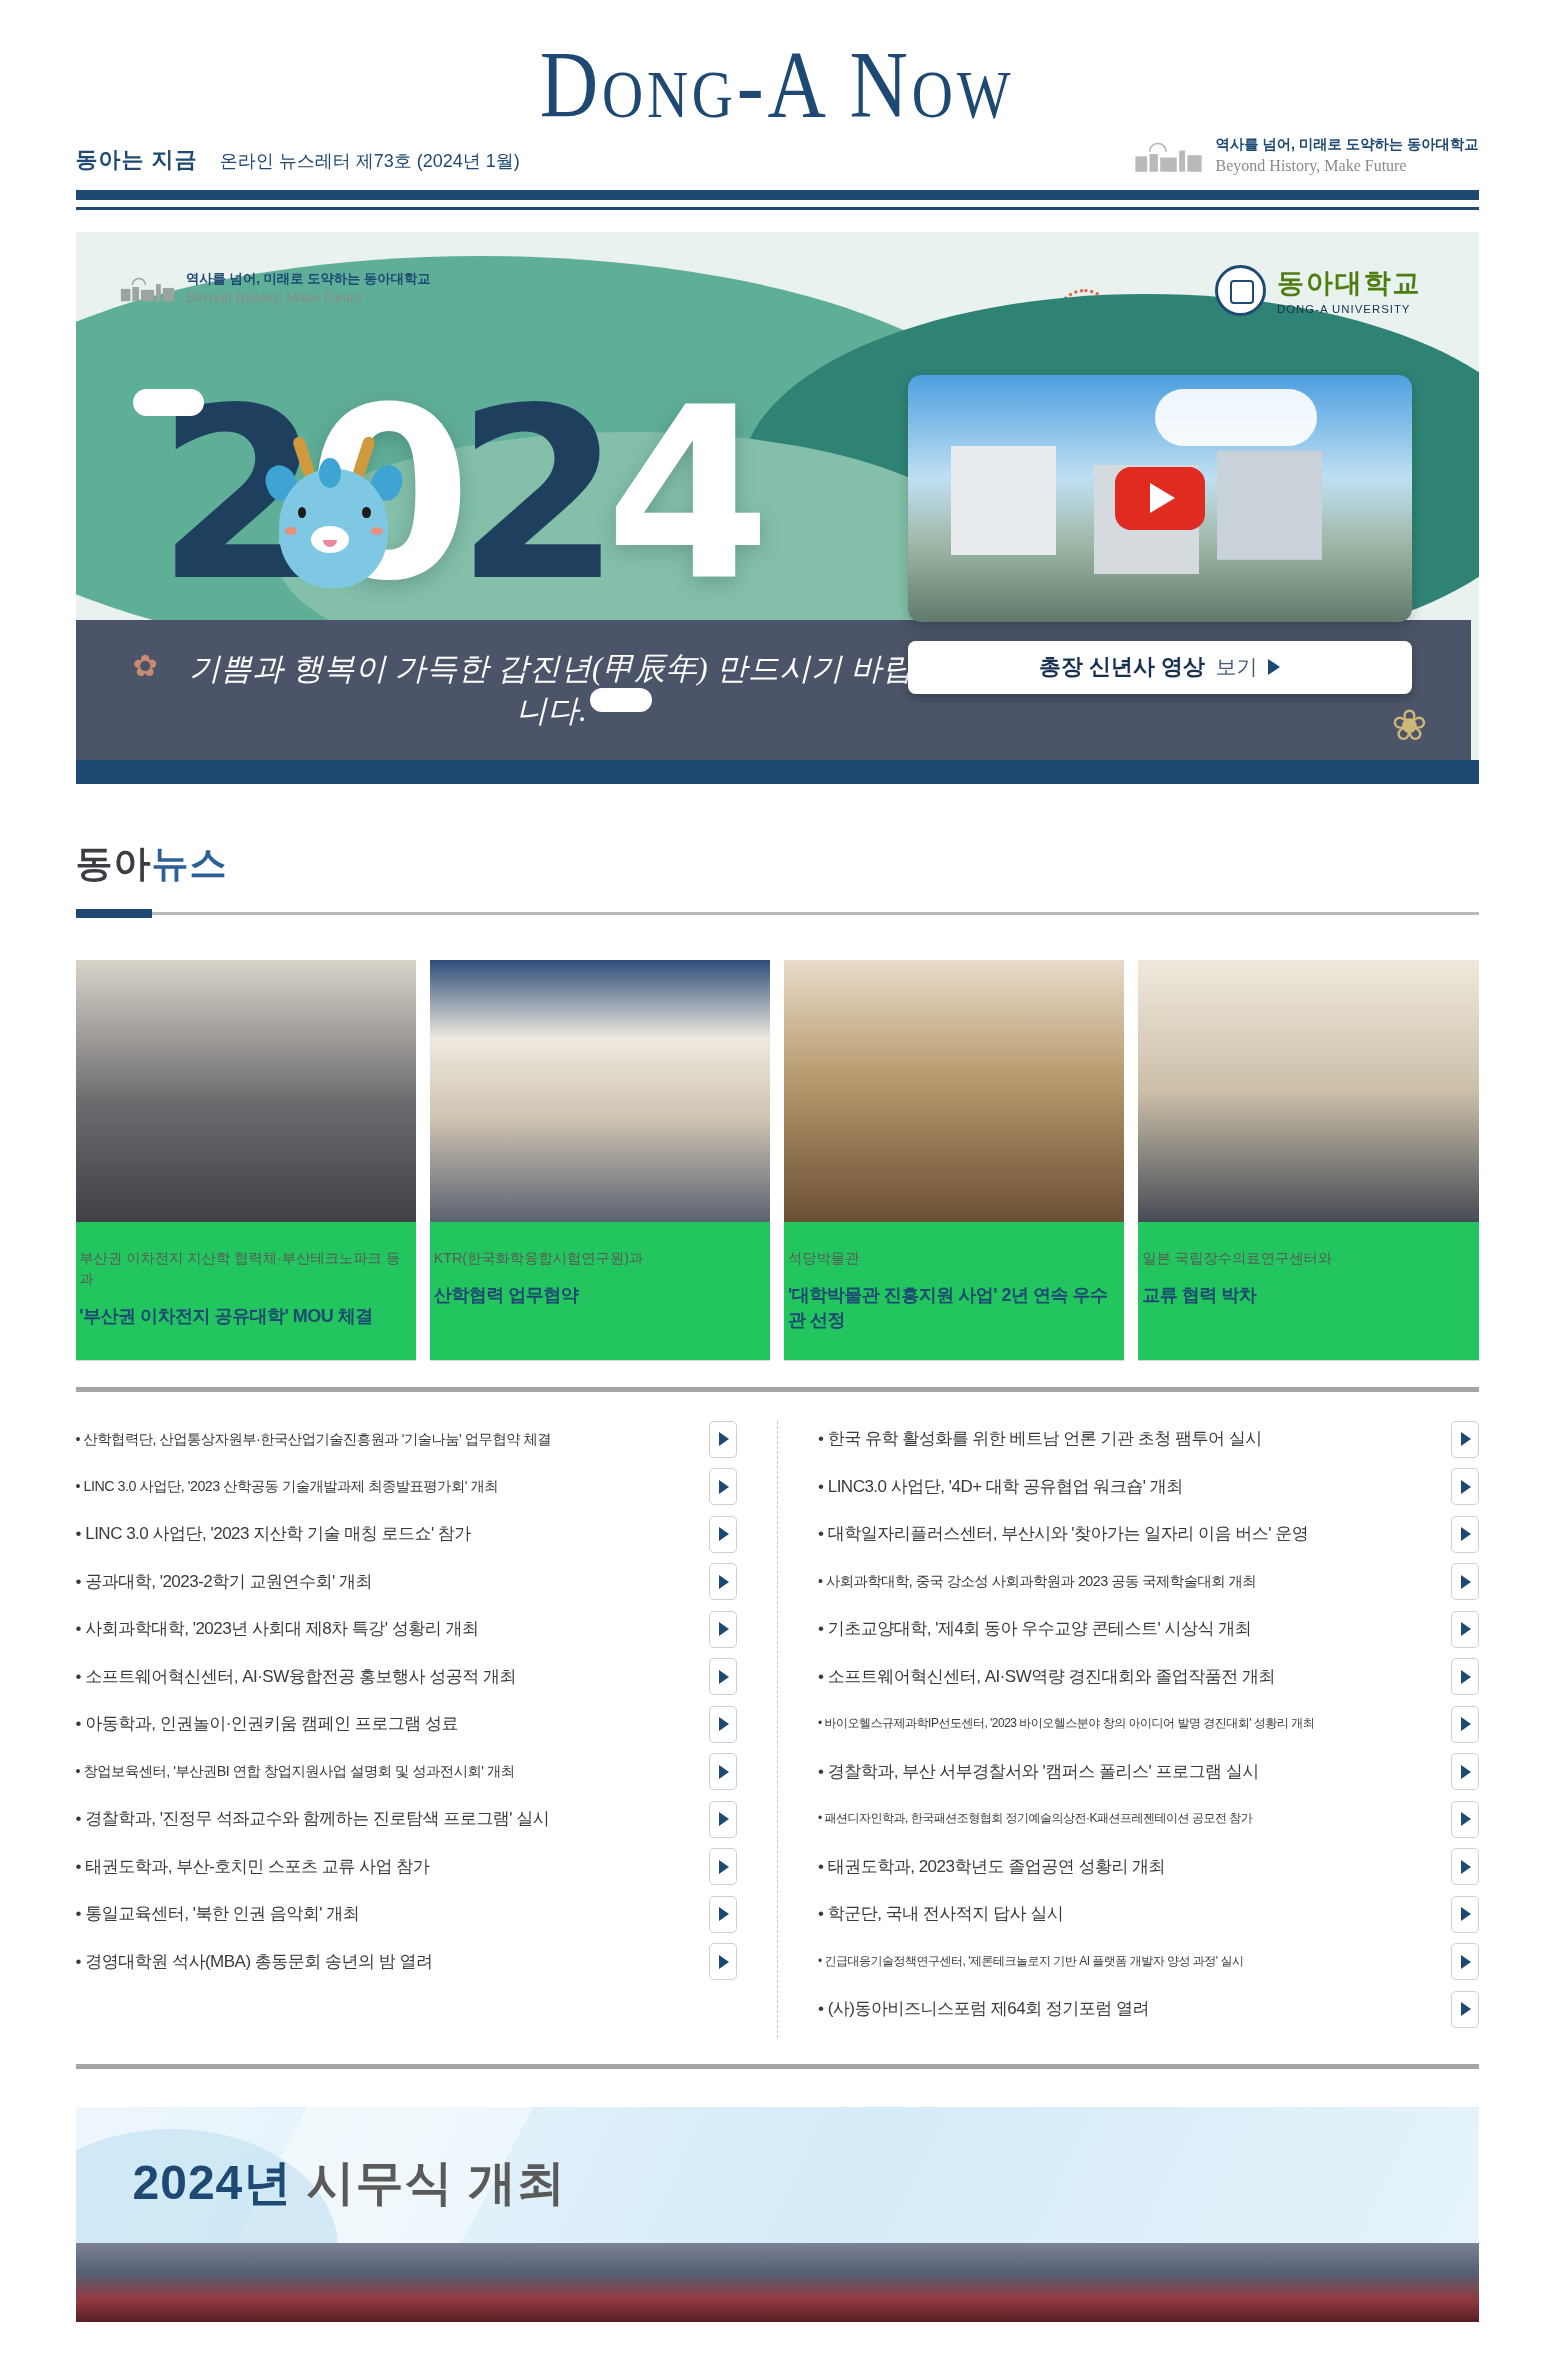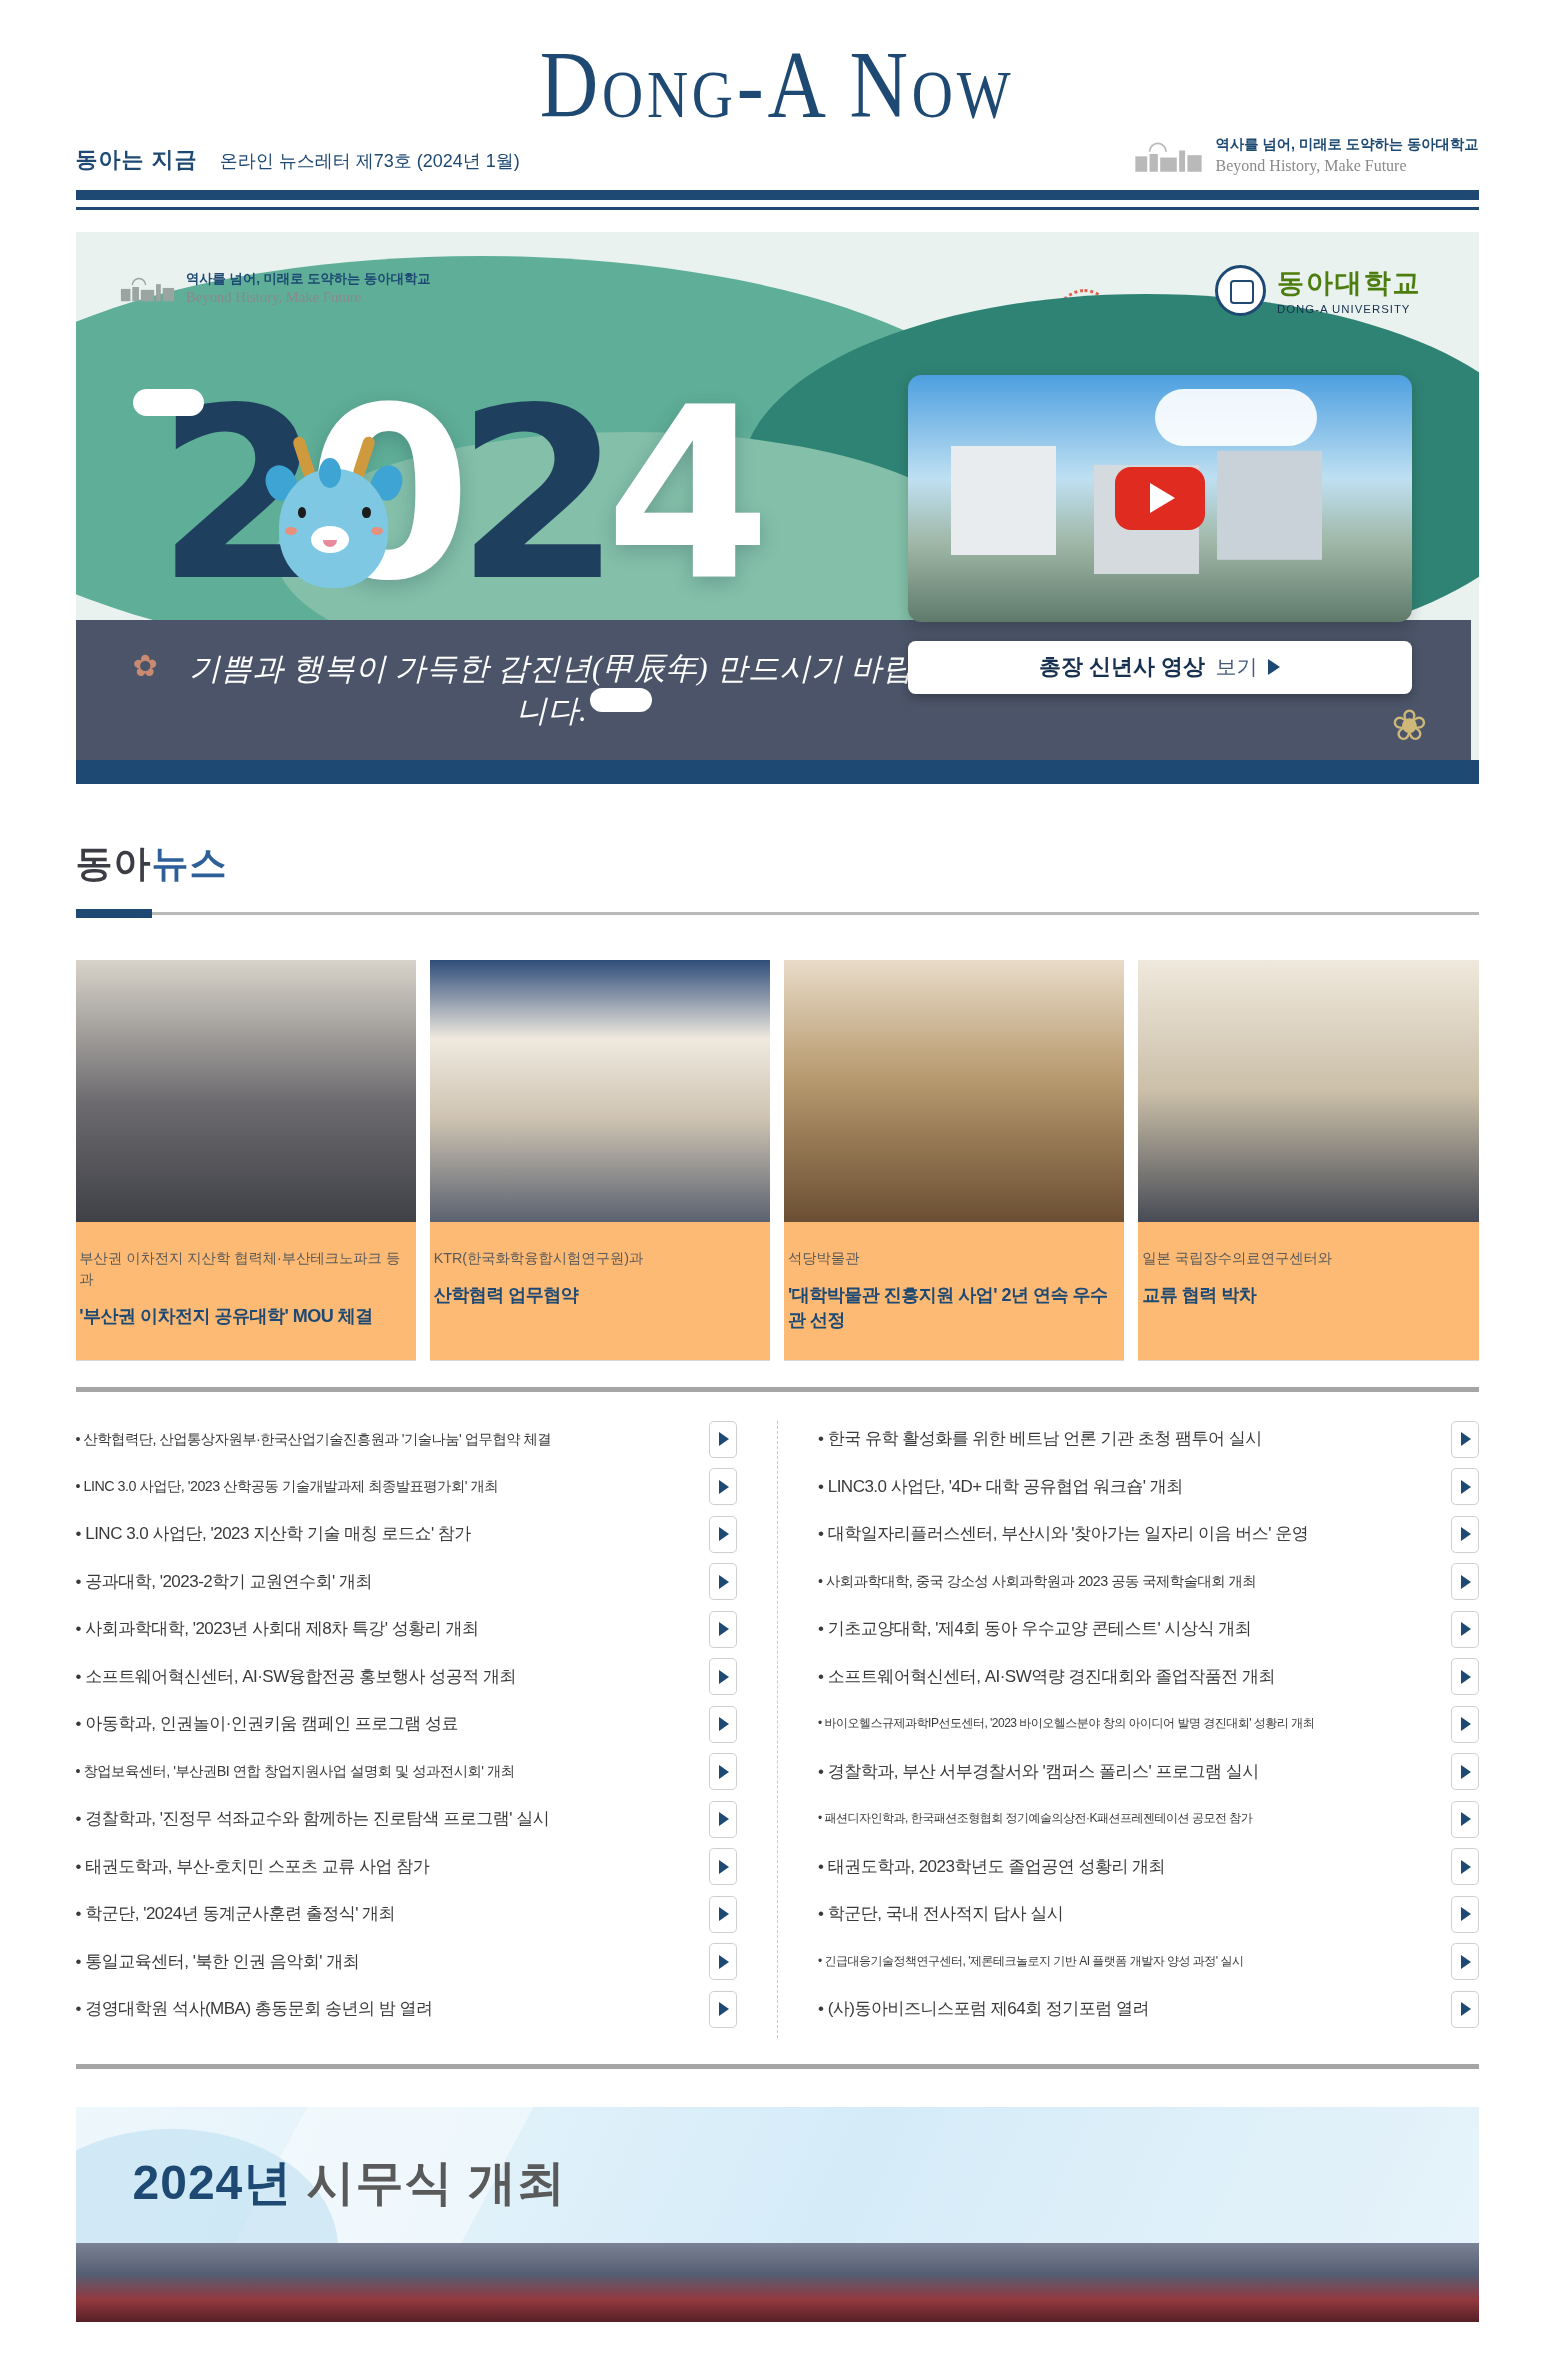--- a/index.html
+++ b/index.html
@@ -77,21 +77,21 @@
   
   .section-title { margin-top:55px; font-size:37px; font-weight:bold; letter-spacing:1px; }
   .section-title .t1 { color:#3c3c44; }
   .section-title .t2 { color:#2e5f99; }
   .section-rule { position:relative; height:3.8px; background:#b9b9b9; margin-top:23px; }
   .section-rule .seg { position:absolute; left:0; top:-2.4px; width:76px; height:8.6px; background:#1d4973; }
   .gray-rule { height:4.8px; background:#a5a5a5; margin-top:26px; }
 
   
   .cards { display:flex; gap:14.3px; margin-top:45px; }
-  .card { flex:1; border-bottom:1.9px solid #d8d8d8; background:#fdba74; cursor:pointer; }
+  .card { flex:1; border-bottom:1.9px solid #d8d8d8; background:#22c55e; cursor:pointer; }
   .card-photo { height:262px; }
   .card-caption { padding:26px 3.8px 28.5px; }
   .card-caption .l1 { font-size:14.3px; color:#5a5a5a; line-height:1.45; }
   .card-caption .l2 { font-size:18px; font-weight:bold; color:#1d4973; margin-top:14.3px; line-height:1.35; letter-spacing:-0.5px; }
   .np1 { background:linear-gradient(180deg,#d8d3c9 0%,#6c6a6e 55%,#3f4147 100%); }
   .np2 { background:linear-gradient(180deg,#2f4d7a 0%,#efe9df 30%,#cfc4b2 60%,#5b6270 100%); }
   .np3 { background:linear-gradient(180deg,#e8dbc8 0%,#b79a6e 45%,#6b4f33 100%); }
   .np4 { background:linear-gradient(180deg,#efe8dc 0%,#cbbfa8 50%,#474b55 100%); }
   .np5 { background:linear-gradient(180deg,#241d18 0%,#5e4325 60%,#2c2117 100%); }
 
@@ -326,26 +326,20 @@
               <span class="tri"></span>
             </button>
           </div>
         <div class="item">
             <span class="item-text">태권도학과, 부산-호치민 스포츠 교류 사업 참가</span>
             <button class="arrow-btn">
               <span class="tri"></span>
             </button>
           </div>
         <div class="item">
-            <span class="item-text">학군단, '2024년 동계군사훈련 출정식' 개최</span>
-            <button class="arrow-btn">
-              <span class="tri"></span>
-            </button>
-          </div>
-        <div class="item">
             <span class="item-text">통일교육센터, '북한 인권 음악회' 개최</span>
             <button class="arrow-btn">
               <span class="tri"></span>
             </button>
           </div>
         <div class="item">
             <span class="item-text">경영대학원 석사(MBA) 총동문회 송년의 밤 열려</span>
             <button class="arrow-btn">
               <span class="tri"></span>
             </button>

